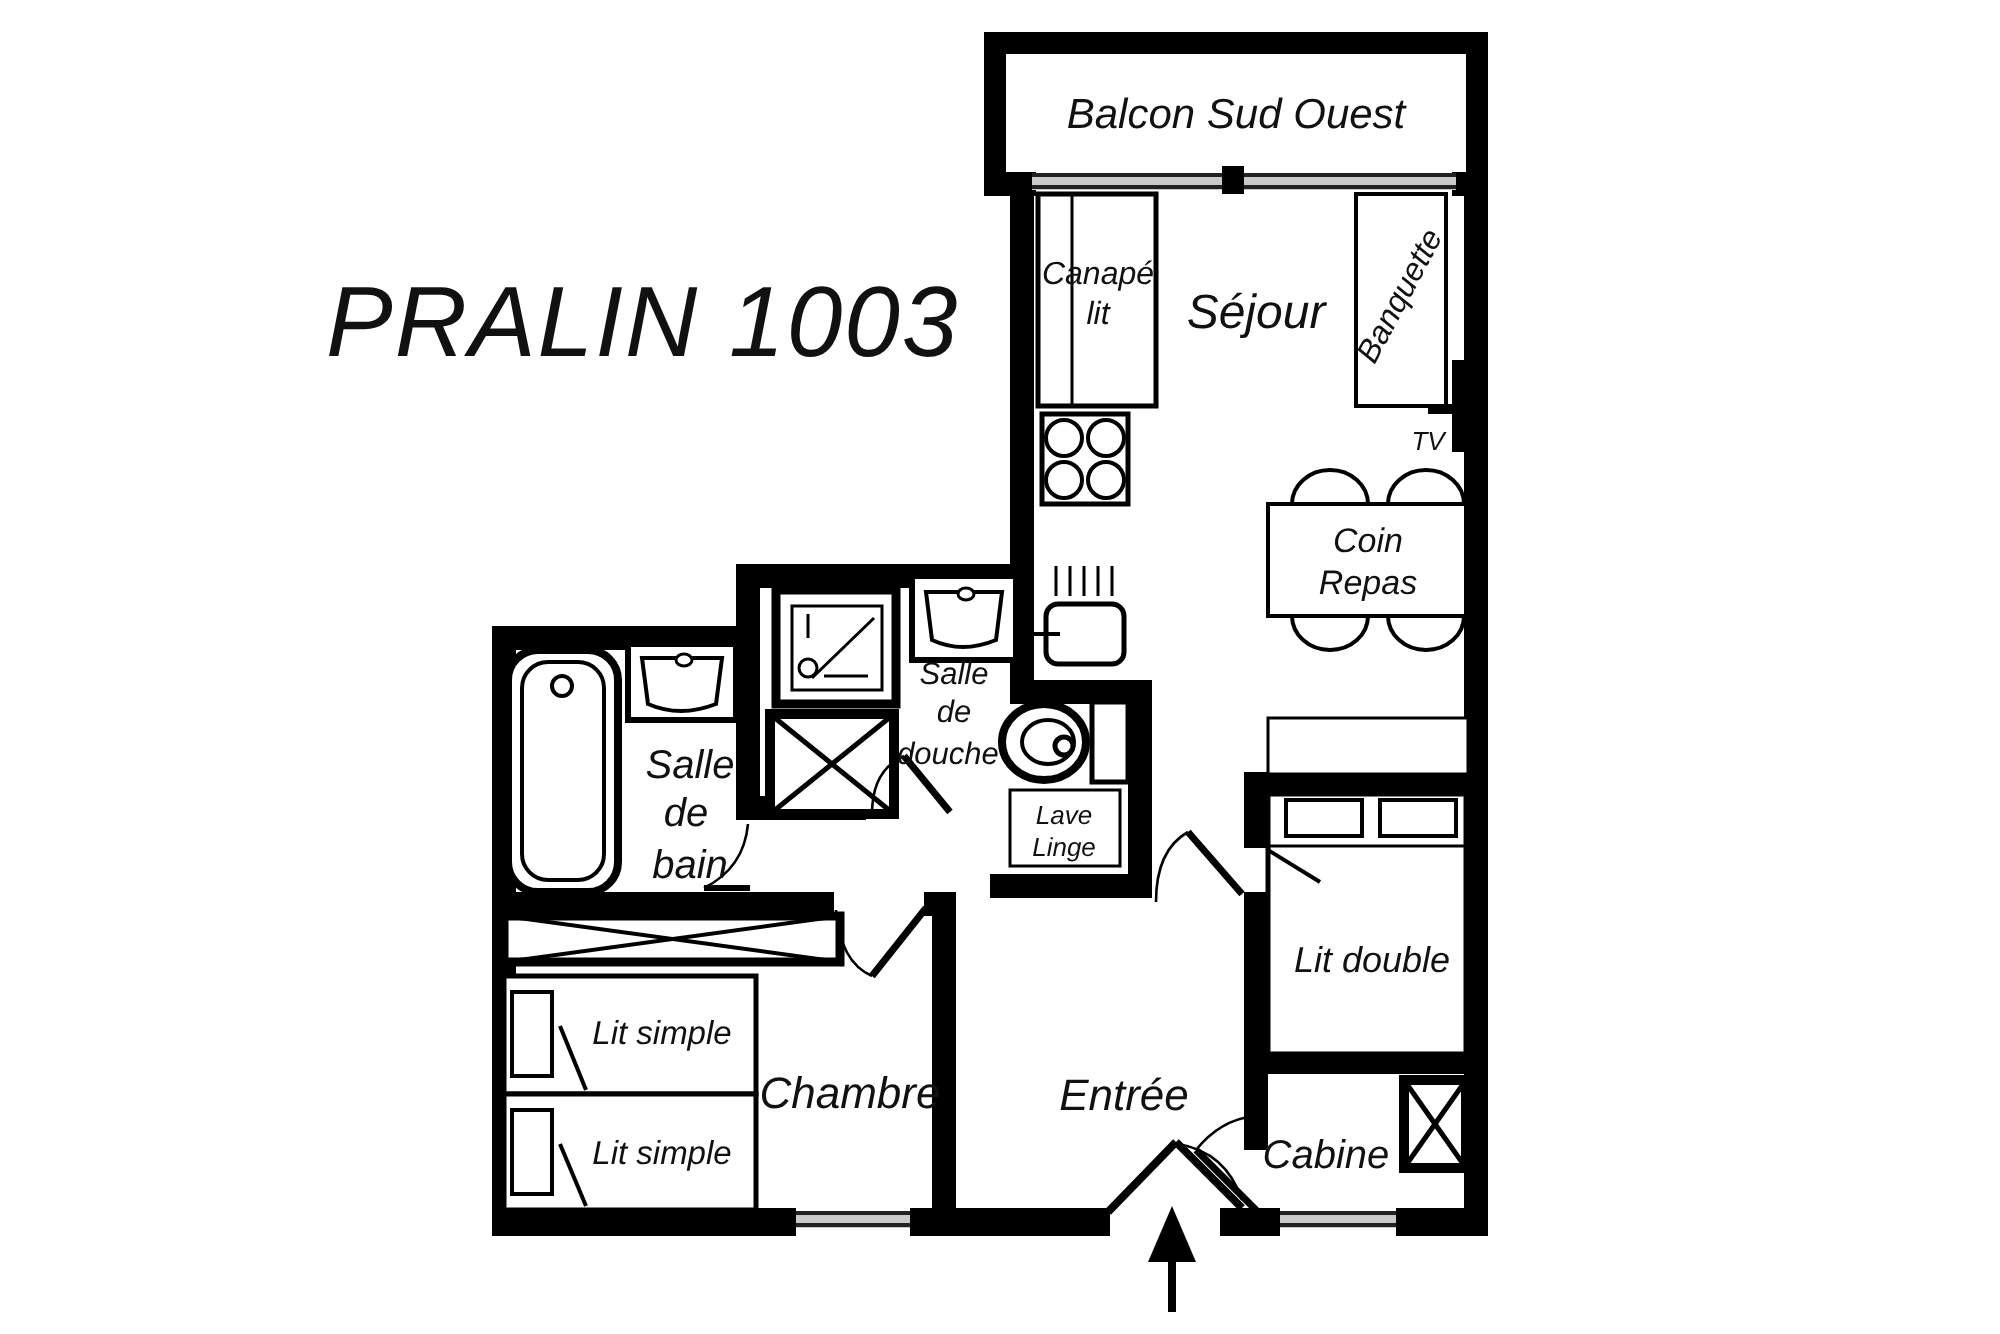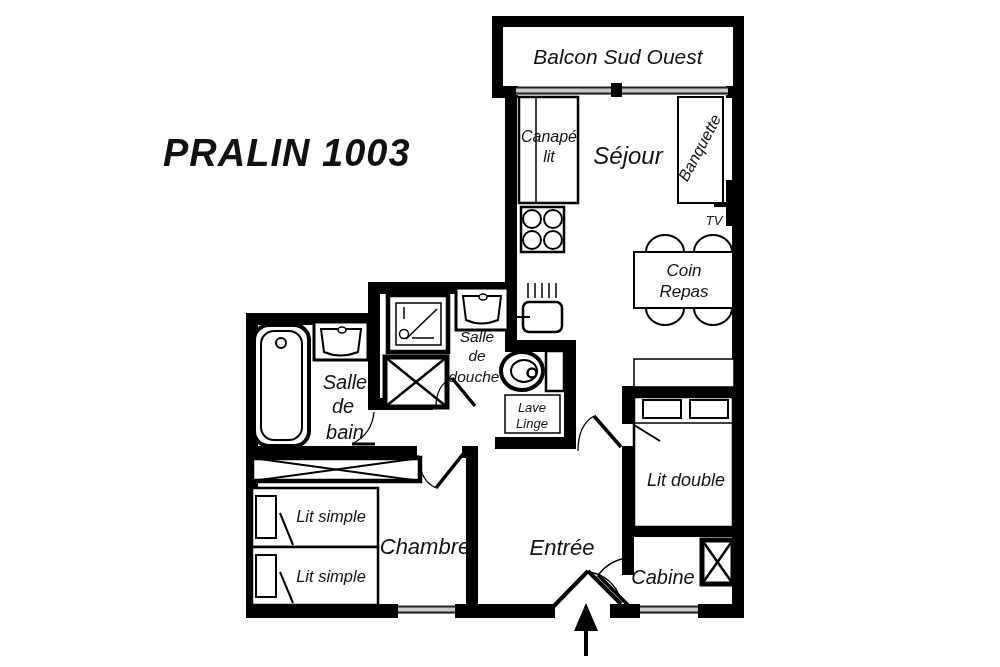--- a/index.html
+++ b/index.html
@@ -2,21 +2,21 @@
 <html><head>
 <meta charset="utf-8">
 <style>
   html,body { margin:0; padding:0; background:#ffffff; }
   .stage {
     position:relative; width:1000px; height:667px; background:#ffffff;
     font-family:"Liberation Sans", sans-serif; overflow:hidden;
   }
   .plan-title {
     position:absolute; left:163px; top:132px;
-    font-size:38px; font-style:italic; font-weight:700;
+    font-size:50px; font-style:italic; font-weight:400;
     letter-spacing:1px; color:#111;
   }
   svg text.lbl {
     font-family:"Liberation Sans", sans-serif;
     font-style:italic; fill:#111;
   }
 </style>
 </head>
 <body>
 

